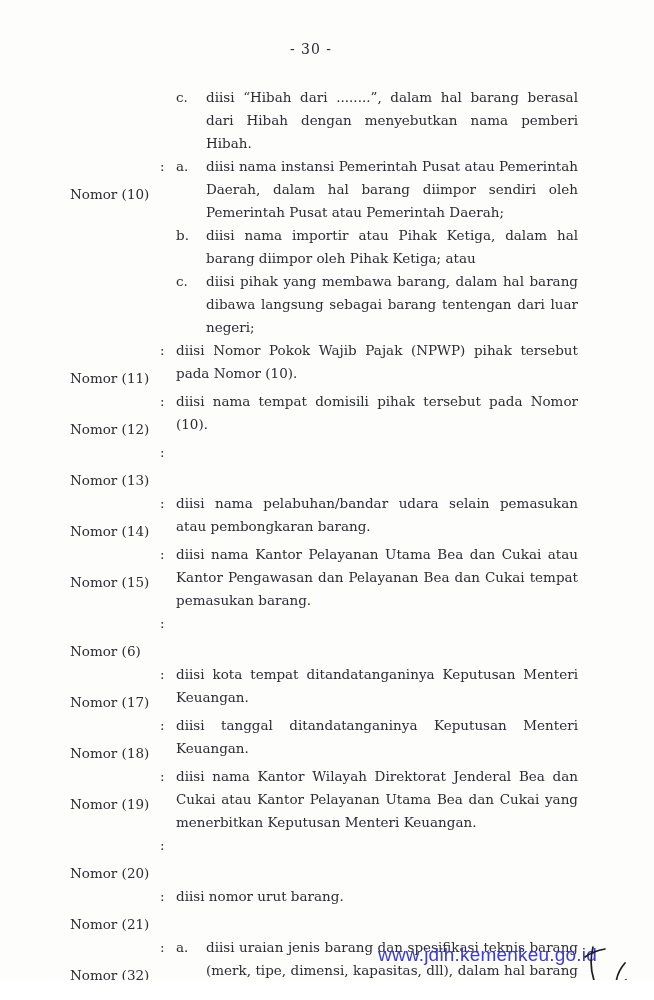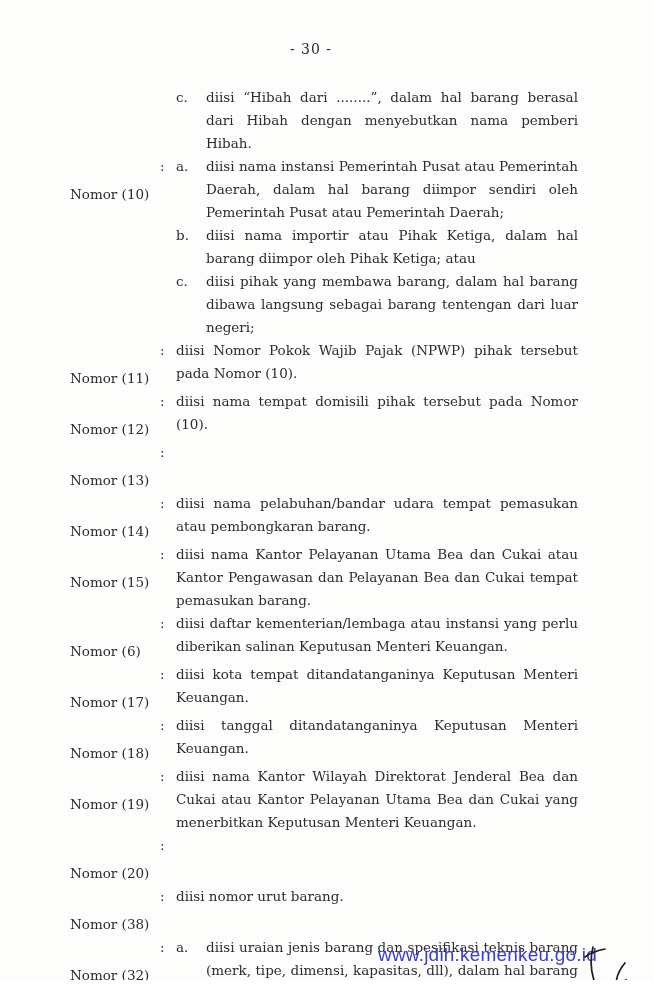--- a/index.html
+++ b/index.html
@@ -123,45 +123,38 @@
       <div class="entry-label">Nomor (13)</div>
       <div class="entry-colon">:</div>
     </div>
       <div class="entry">
       <div class="entry-label">Nomor (14)</div>
       <div class="entry-colon">:</div>
       <div class="entry-body">
 
       <div class="item no-letter">
 
-          <div class="item-text">diisi nama pelabuhan/bandar udara tempat pemasukan atau pembongkaran barang.</div>
+          <div class="item-text">diisi nama pelabuhan/bandar udara selain pemasukan atau pembongkaran barang.</div>
         </div>
         </div>
     </div>
       <div class="entry">
       <div class="entry-label">Nomor (15)</div>
       <div class="entry-colon">:</div>
       <div class="entry-body">
 
       <div class="item no-letter">
 
           <div class="item-text">diisi nama Kantor Pelayanan Utama Bea dan Cukai atau Kantor Pengawasan dan Pelayanan Bea dan Cukai tempat pemasukan barang.</div>
         </div>
         </div>
     </div>
       <div class="entry">
       <div class="entry-label">Nomor (6)</div>
       <div class="entry-colon">:</div>
-      <div class="entry-body">
-
-      <div class="item no-letter">
-
-          <div class="item-text">diisi daftar kementerian/lembaga atau instansi yang perlu diberikan salinan Keputusan Menteri Keuangan.</div>
-        </div>
-        </div>
     </div>
       <div class="entry">
       <div class="entry-label">Nomor (17)</div>
       <div class="entry-colon">:</div>
       <div class="entry-body">
 
       <div class="item no-letter">
 
           <div class="item-text">diisi kota tempat ditandatanganinya Keputusan Menteri Keuangan.</div>
         </div>
@@ -187,21 +180,21 @@
 
           <div class="item-text">diisi nama Kantor Wilayah Direktorat Jenderal Bea dan Cukai atau Kantor Pelayanan Utama Bea dan Cukai yang menerbitkan Keputusan Menteri Keuangan.</div>
         </div>
         </div>
     </div>
       <div class="entry">
       <div class="entry-label">Nomor (20)</div>
       <div class="entry-colon">:</div>
     </div>
       <div class="entry">
-      <div class="entry-label">Nomor (38)</div>
+      <div class="entry-label">Nomor (21)</div>
       <div class="entry-colon">:</div>
       <div class="entry-body">
 
       <div class="item no-letter">
 
           <div class="item-text">diisi nomor urut barang.</div>
         </div>
         </div>
     </div>
       <div class="entry">

